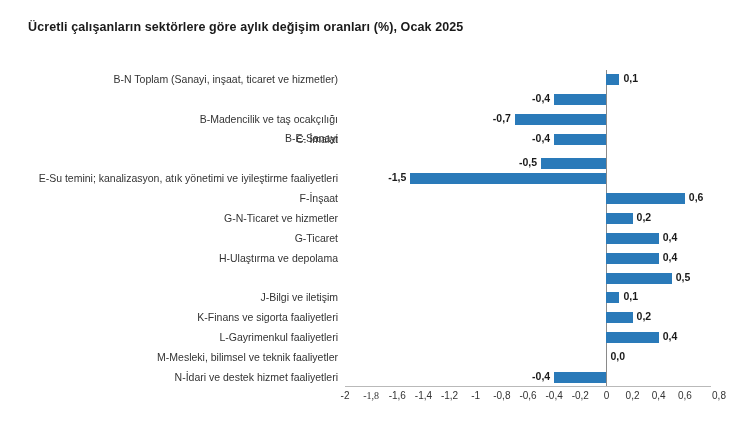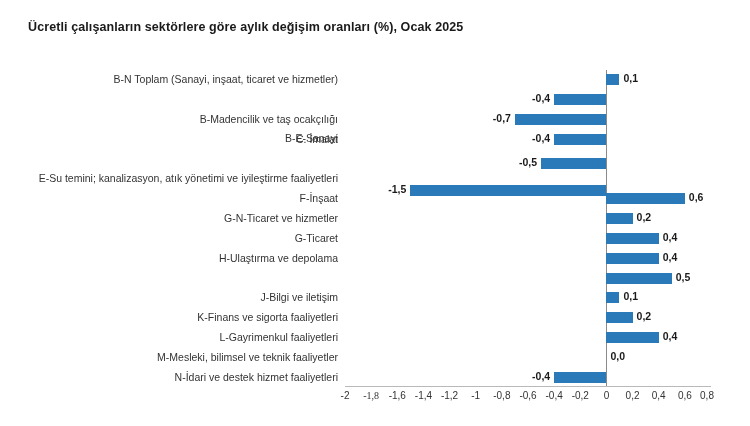--- a/index.html
+++ b/index.html
@@ -142,21 +142,21 @@
         <div class="bar-value" style="left: 165.929px; transform: translateX(-100%);">-0,7</div>
       </div>
       <div class="bar-row" style="top: 63.8438px; height: 11px;">
         <div class="bar" style="background: rgb(42, 122, 185); left: 209.143px; width: 52.2857px;"></div>
         <div class="bar-value" style="left: 205.143px; transform: translateX(-100%);">-0,4</div>
       </div>
       <div class="bar-row" style="top: 88px; height: 11px;">
         <div class="bar" style="background: rgb(42, 122, 185); left: 196.071px; width: 65.3571px;"></div>
         <div class="bar-value" style="left: 192.071px; transform: translateX(-100%);">-0,5</div>
       </div>
-      <div class="bar-row" style="top: 103.469px; height: 11px; margin-top: 12px;">
+      <div class="bar-row" style="top: 103.469px; height: 11px;">
         <div class="bar" style="background: rgb(42, 122, 185); left: 65.3571px; width: 196.071px;"></div>
         <div class="bar-value" style="left: 61.3571px; transform: translateX(-100%);">-1,5</div>
       </div>
       <div class="bar-row" style="top: 123.281px; height: 11px;">
         <div class="bar" style="background: rgb(42, 122, 185); left: 261.429px; width: 78.4286px;"></div>
         <div class="bar-value" style="left: 343.857px;">0,6</div>
       </div>
       <div class="bar-row" style="top: 143.094px; height: 11px;">
         <div class="bar" style="background: rgb(42, 122, 185); left: 261.429px; width: 26.1429px;"></div>
         <div class="bar-value" style="left: 291.571px;">0,2</div>
@@ -202,16 +202,16 @@
       <div class="tick-label" style="left: 104.571px; top: 0px;">-1,2</div>
       <div class="tick-label" style="left: 130.714px; top: 0px;">-1</div>
       <div class="tick-label" style="left: 156.857px; top: 0px;">-0,8</div>
       <div class="tick-label" style="left: 183px; top: 0px;">-0,6</div>
       <div class="tick-label" style="left: 209.143px; top: 0px;">-0,4</div>
       <div class="tick-label" style="left: 235.286px; top: 0px;">-0,2</div>
       <div class="tick-label" style="left: 261.429px; top: 0px;">0</div>
       <div class="tick-label" style="left: 287.571px; top: 0px;">0,2</div>
       <div class="tick-label" style="left: 313.714px; top: 0px;">0,4</div>
       <div class="tick-label" style="left: 339.857px; top: 0px;">0,6</div>
-      <div class="tick-label" style="left: 362px; top: 0px;">0,8</div>
+      <div class="tick-label" style="left: 374px; top: 0px;">0,8</div>
     </div>
 
 </div>
 
 </body></html>

